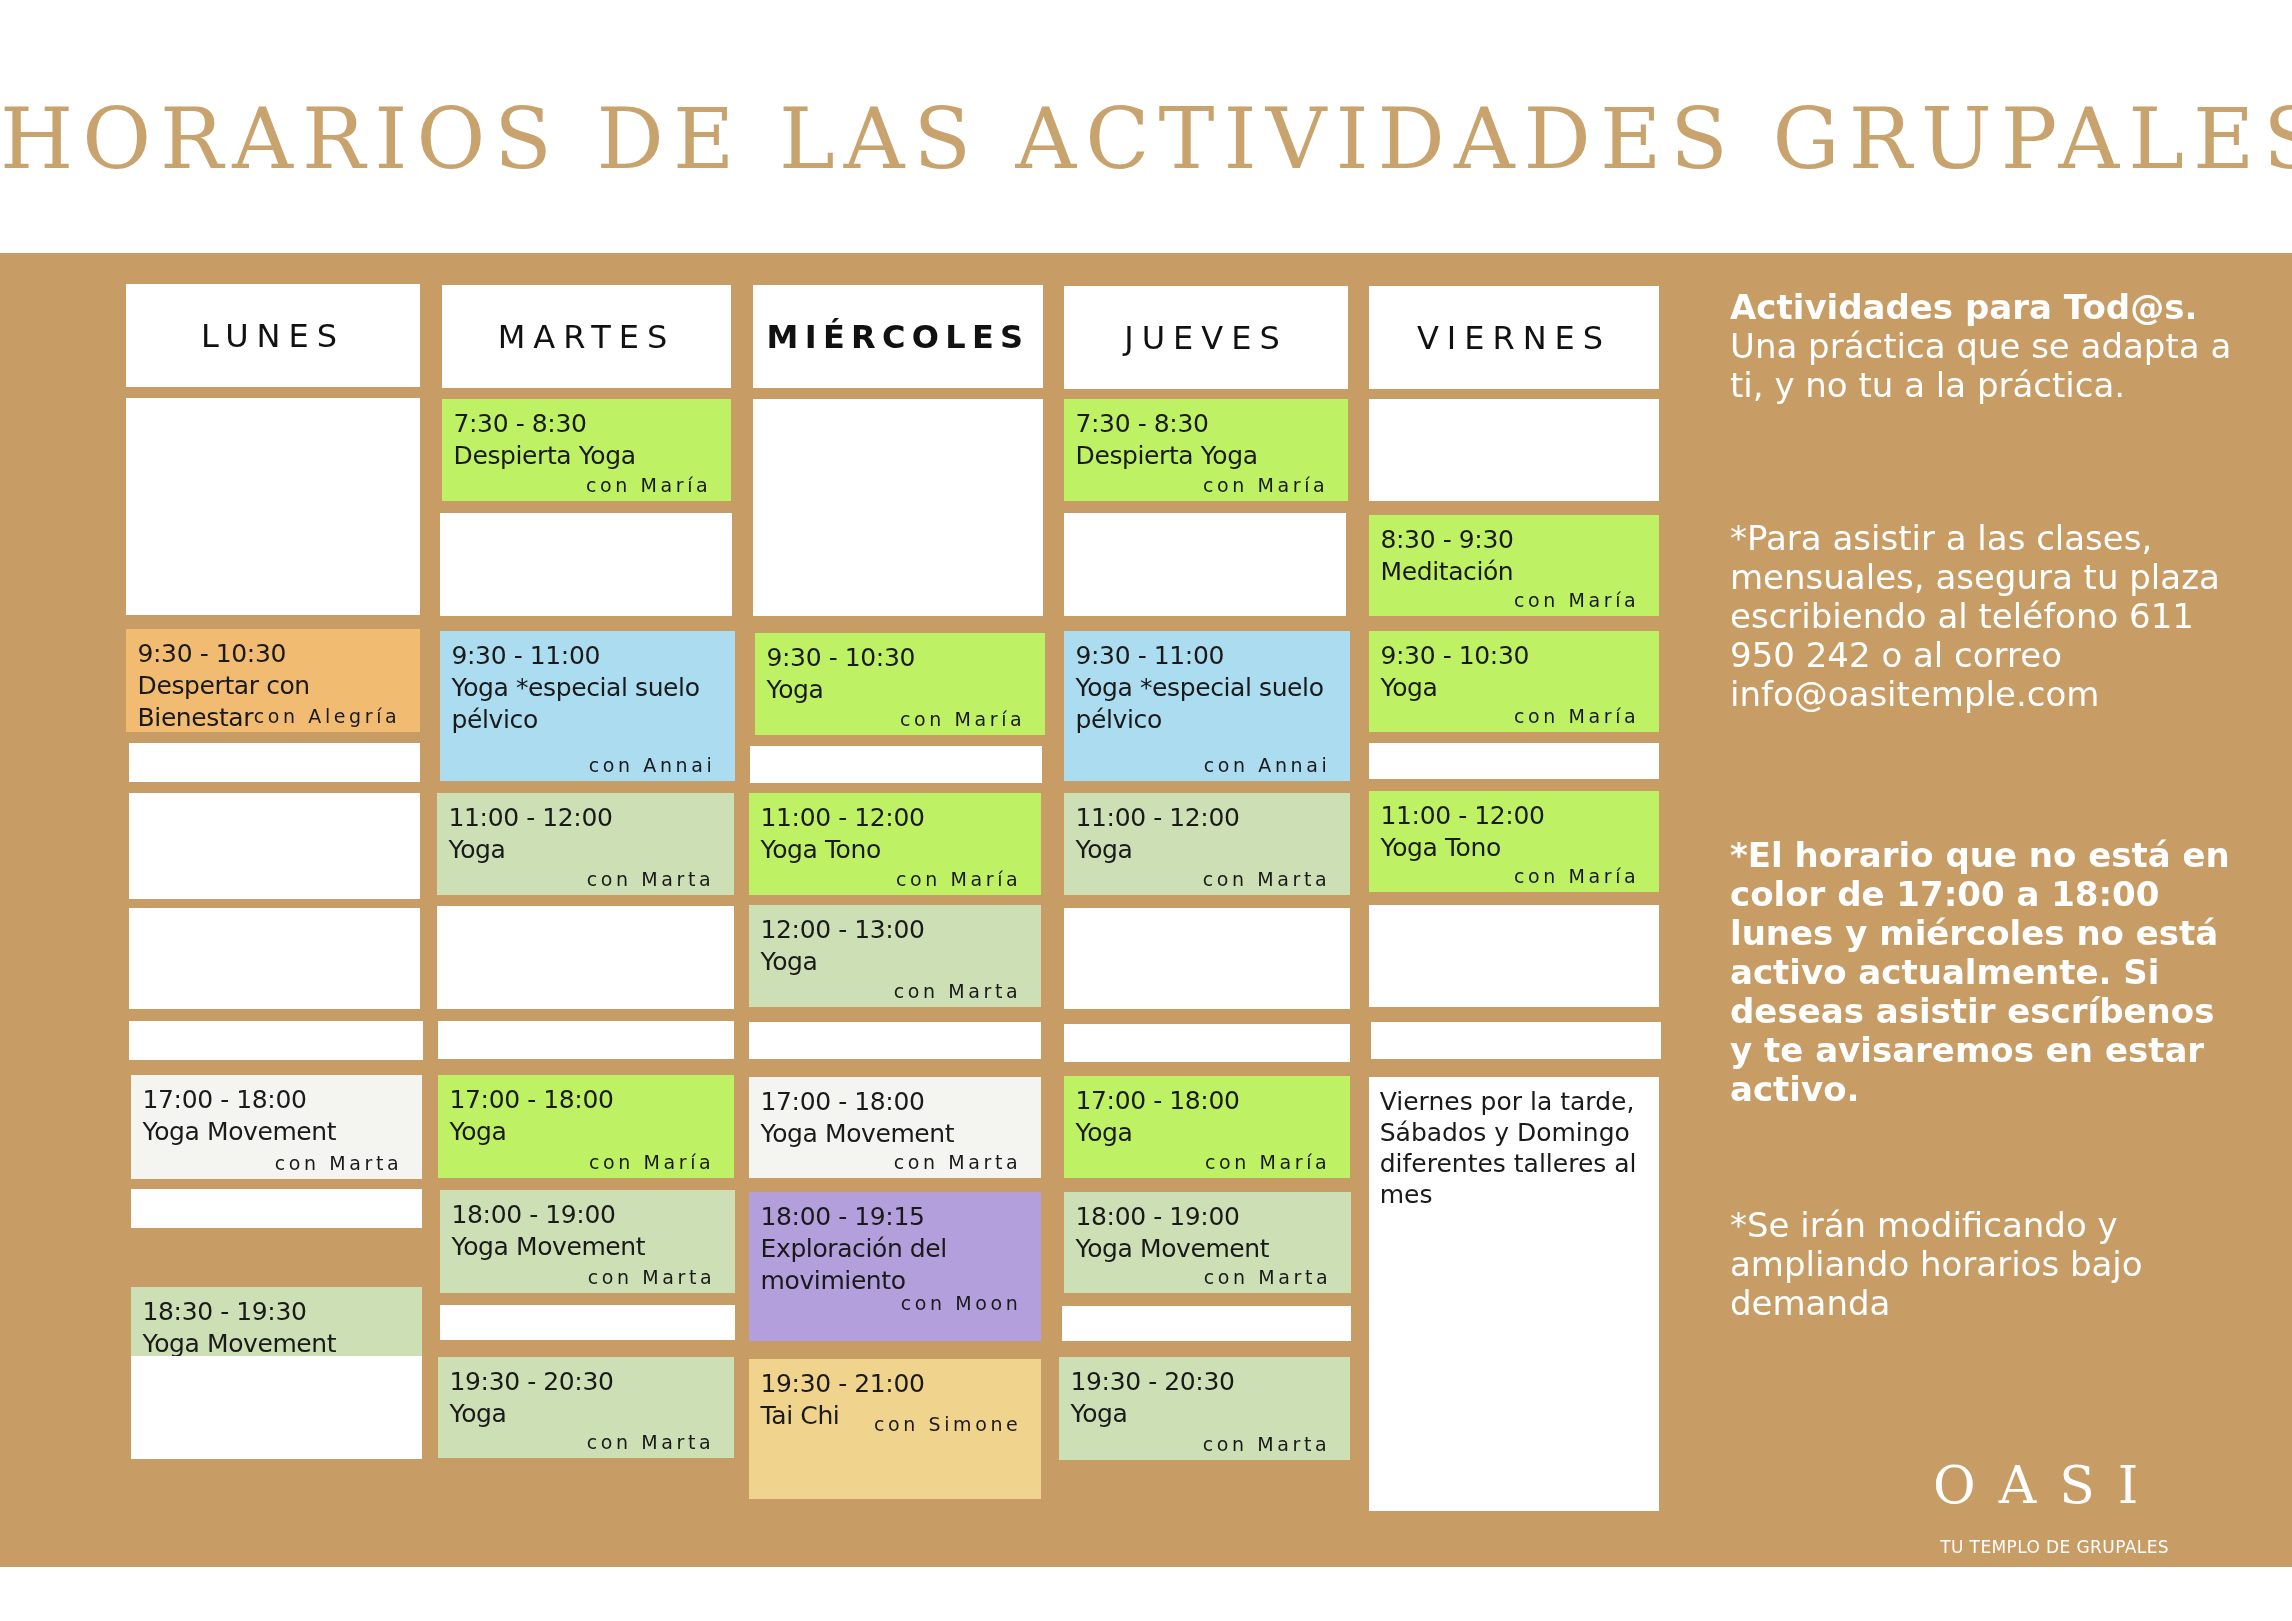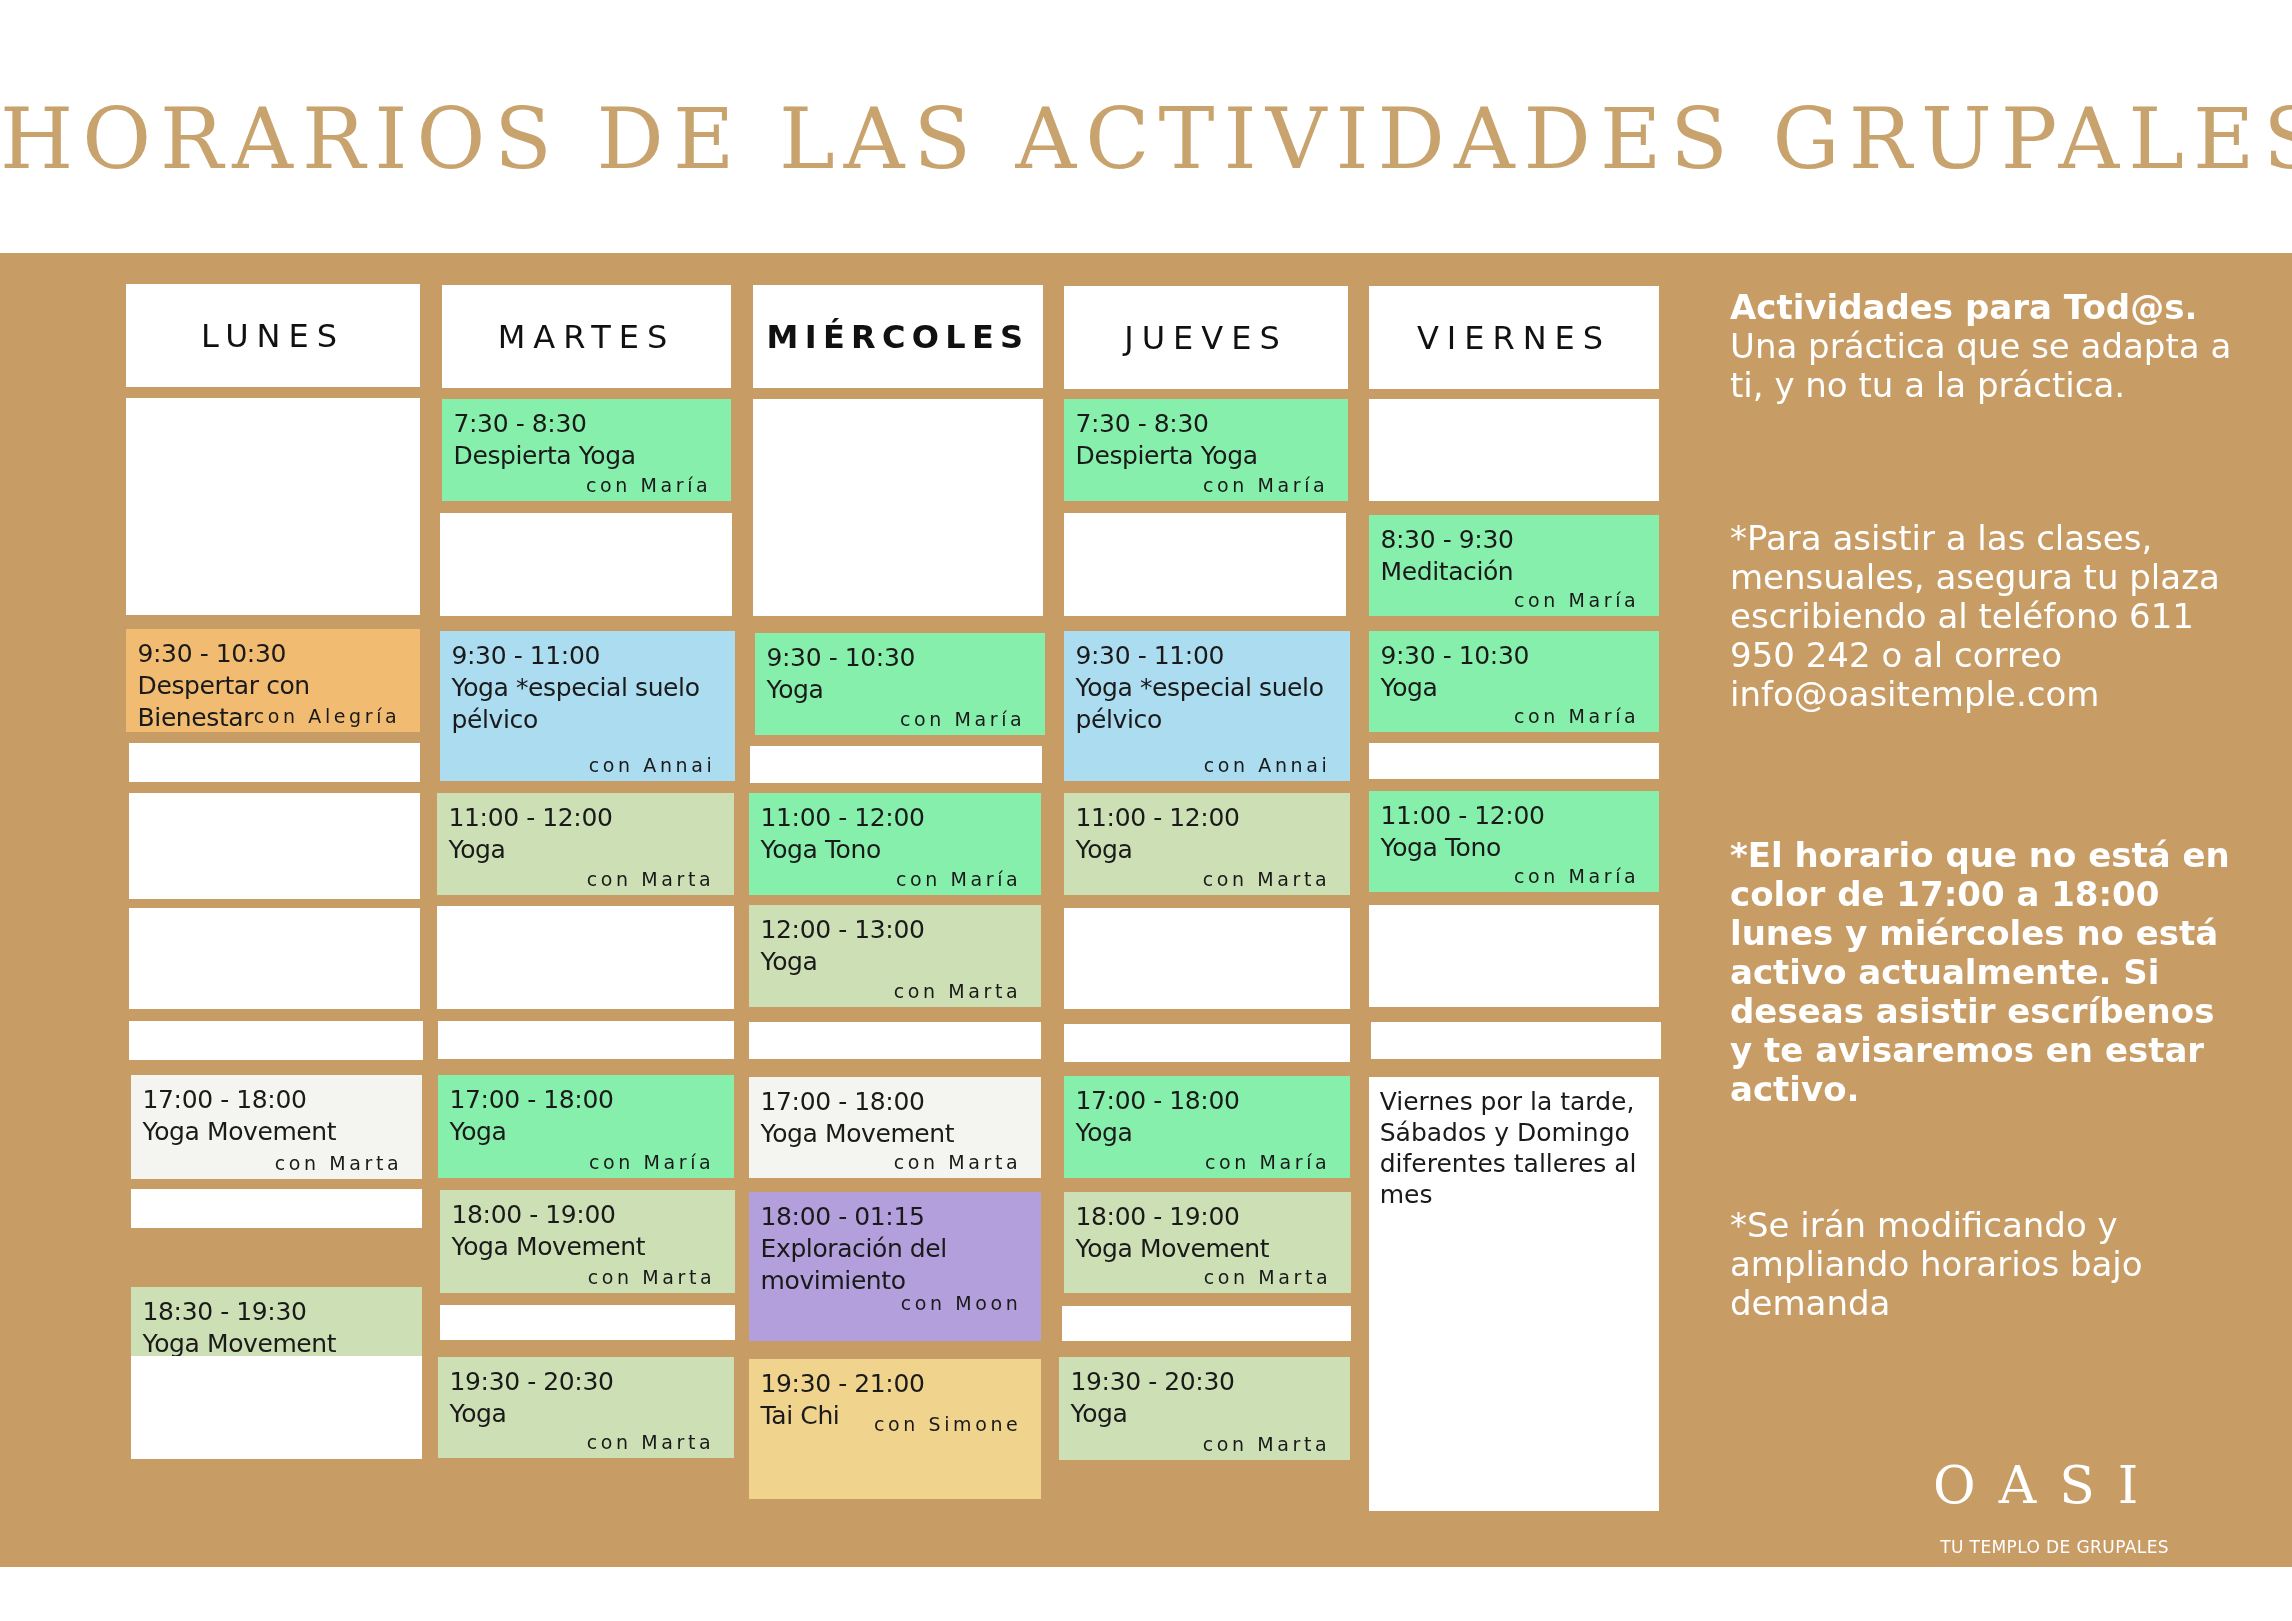--- a/index.html
+++ b/index.html
@@ -5,21 +5,21 @@
   html, body { margin:0; padding:0; }
   body { width:2293px; height:1621px; background:#ffffff; position:relative; overflow:hidden; font-family:"DejaVu Sans", sans-serif; }
   .title { position:absolute; left:0; top:90px; width:2293px; text-align:center; font-family:"DejaVu Serif", serif; font-size:84px; letter-spacing:9px; color:#C9A36D; font-weight:normal; white-space:nowrap; }
   .band2 { position:absolute; left:0; top:253px; width:2293px; height:1314px; background:#C89C65; }
   .cell { position:absolute; box-sizing:border-box; background:#ffffff; color:#1a1a1a; overflow:hidden; }
   .hdr { display:flex; align-items:center; justify-content:center; font-family:"DejaVu Sans", sans-serif; font-size:32px; letter-spacing:8px; color:#111; font-weight:normal; }
   .ev { padding:9px 10.7px 0 11.6px; }
   .ev .time { font-size:25px; line-height:32px; display:block; letter-spacing:-0.4px; }
   .ev .name { font-size:25px; line-height:32px; display:block; letter-spacing:-0.4px; }
   .ev .inst { position:absolute; right:19.7px; bottom:5.4px; font-size:19px; letter-spacing:3.6px; }
-  .teal { background:#86efac; }
+  .teal { background:#bef264; }
   .blue { background:#ABDCF0; }
   .green { background:#CDDFB4; }
   .orange { background:#F1BC72; }
   .purple { background:#B39FDC; }
   .yellow { background:#F0D48E; }
   .offwhite { background:#F4F4F0; }
   .note { padding:9px 10.7px; font-size:25px; line-height:31px; }
   .side { position:absolute; left:1730px; color:#ffffff; font-size:34px; line-height:39px; width:502px; }
   .side b { font-weight:bold; }
   .logo { position:absolute; left:1933px; top:1406px; color:#ffffff; text-align:left; }
@@ -113,21 +113,21 @@
   <span class="name">Yoga</span>
   <span class="inst">con Marta</span>
 </div>
 <div class="cell" style="left:749px;top:1022px;width:292px;height:37px;"></div>
 <div class="cell ev offwhite" style="left:749px;top:1077px;width:292px;height:101px;">
   <span class="time">17:00 - 18:00</span>
   <span class="name">Yoga Movement</span>
   <span class="inst">con Marta</span>
 </div>
 <div class="cell ev purple" style="left:749px;top:1192px;width:292px;height:149px;">
-  <span class="time">18:00 - 01:15</span>
+  <span class="time">18:00 - 19:15</span>
   <span class="name" style="width:215px;">Exploración del movimiento</span>
   <span class="inst" style="bottom:27px;">con Moon</span>
 </div>
 <div class="cell ev yellow" style="left:749px;top:1359px;width:292px;height:140px;">
   <span class="time">19:30 - 21:00</span>
   <span class="name">Tai Chi</span>
   <span class="inst" style="bottom:auto;top:54px;">con Simone</span>
 </div>
 
 <div class="cell ev teal" style="left:1064px;top:399px;width:284px;height:102px;">

